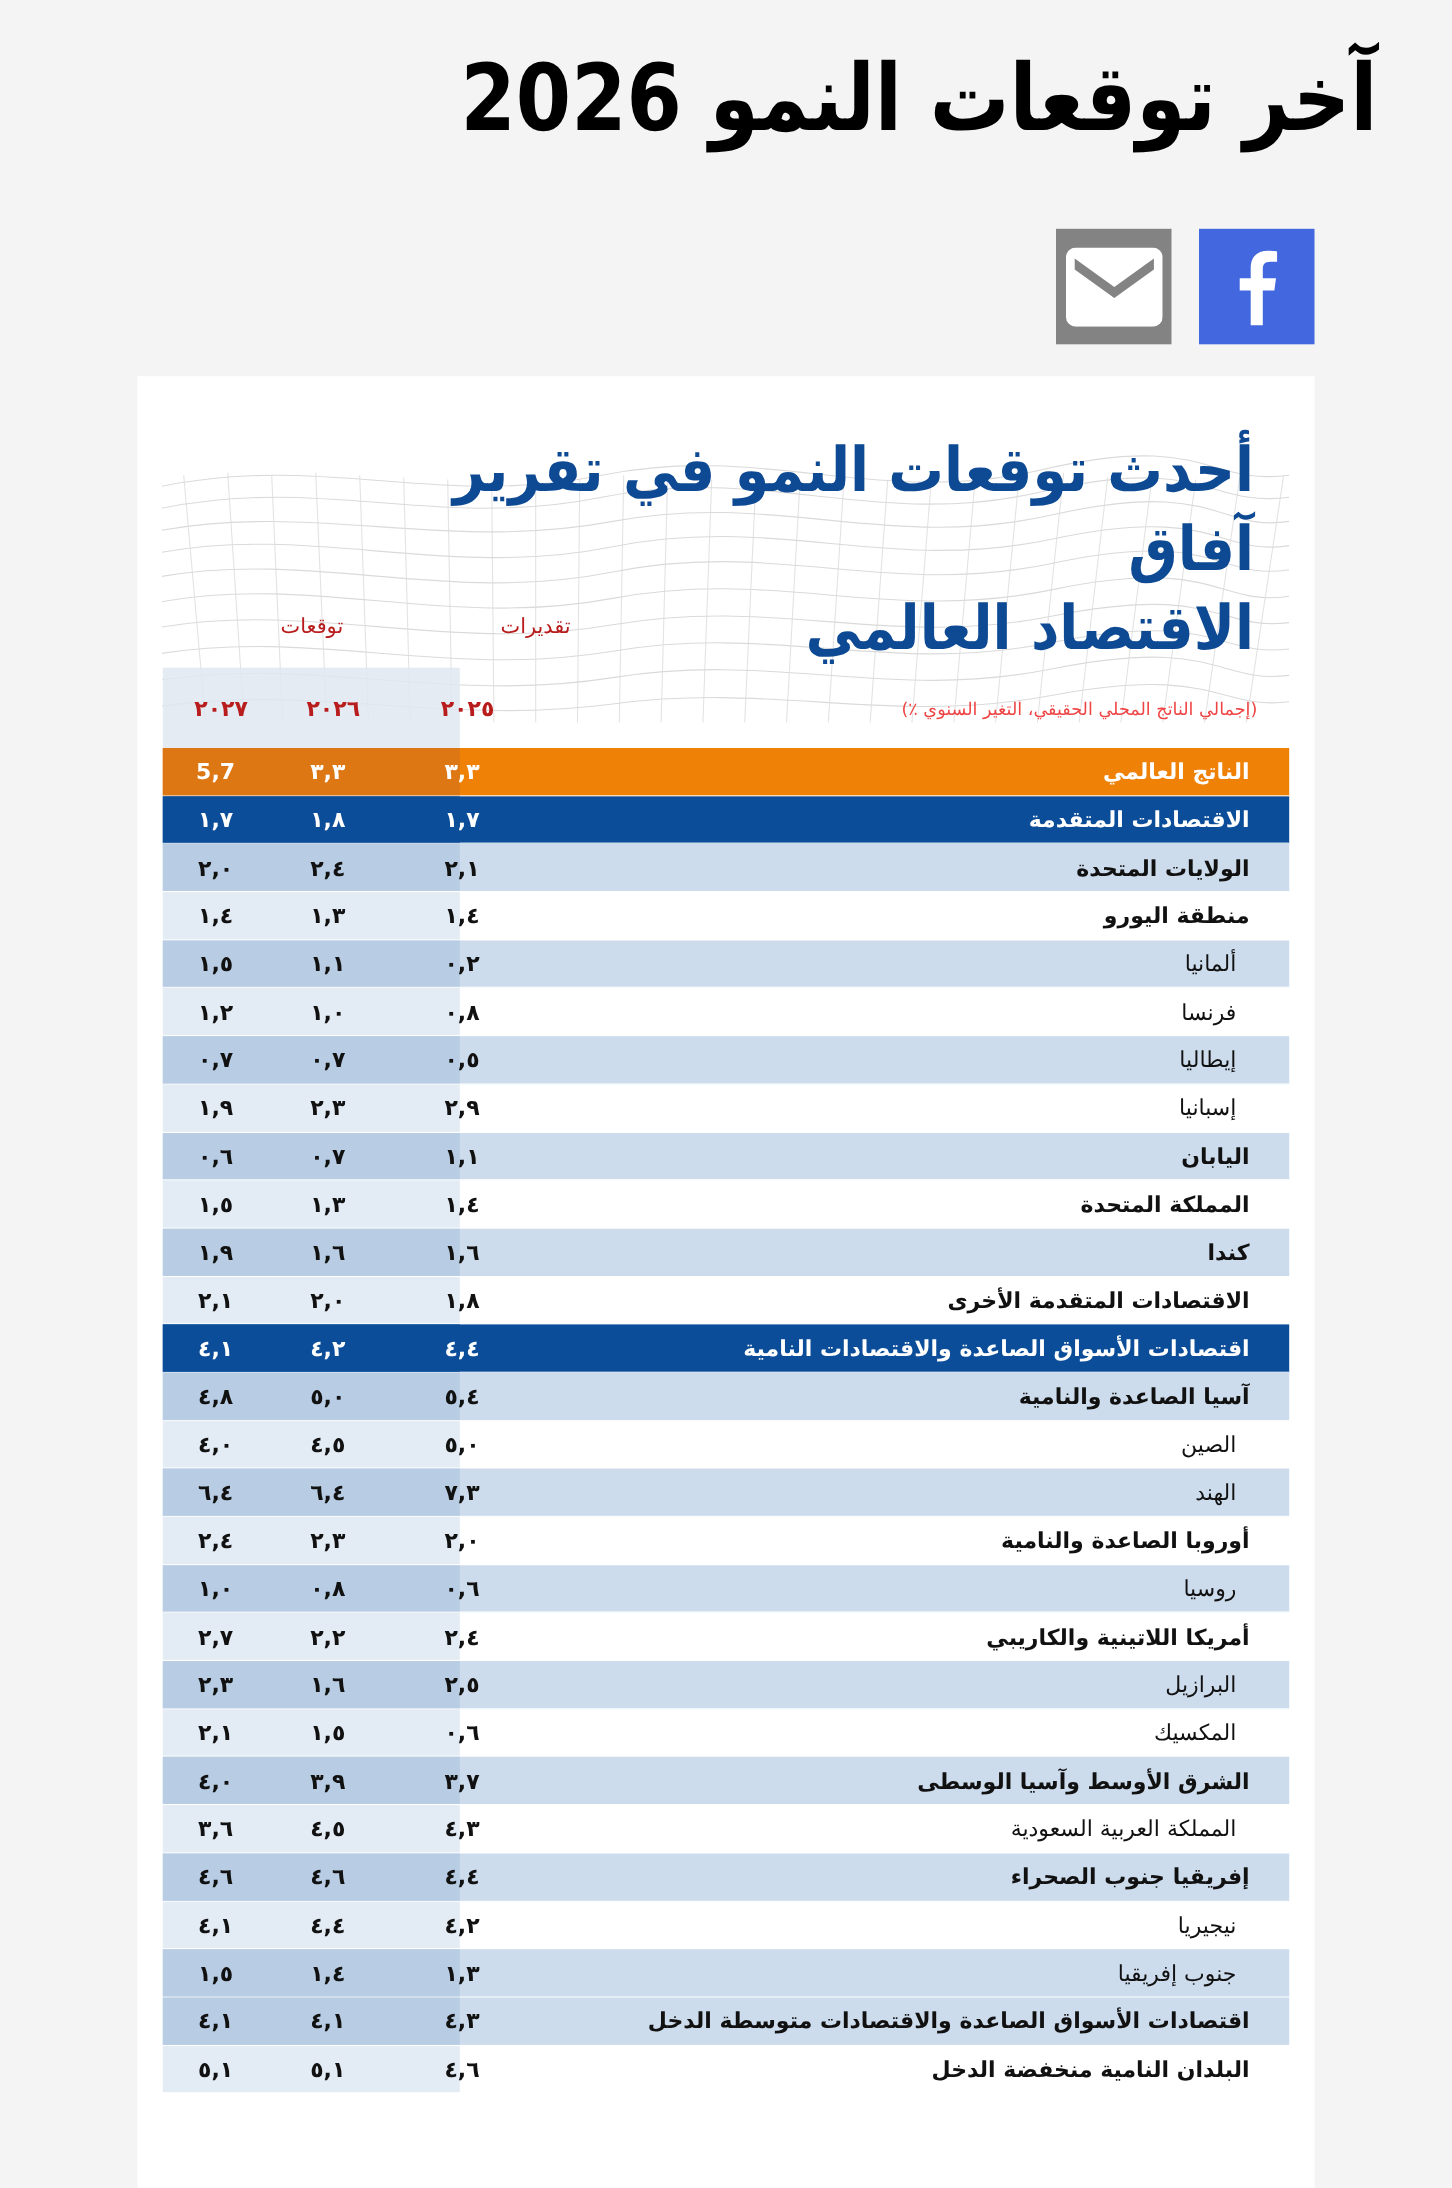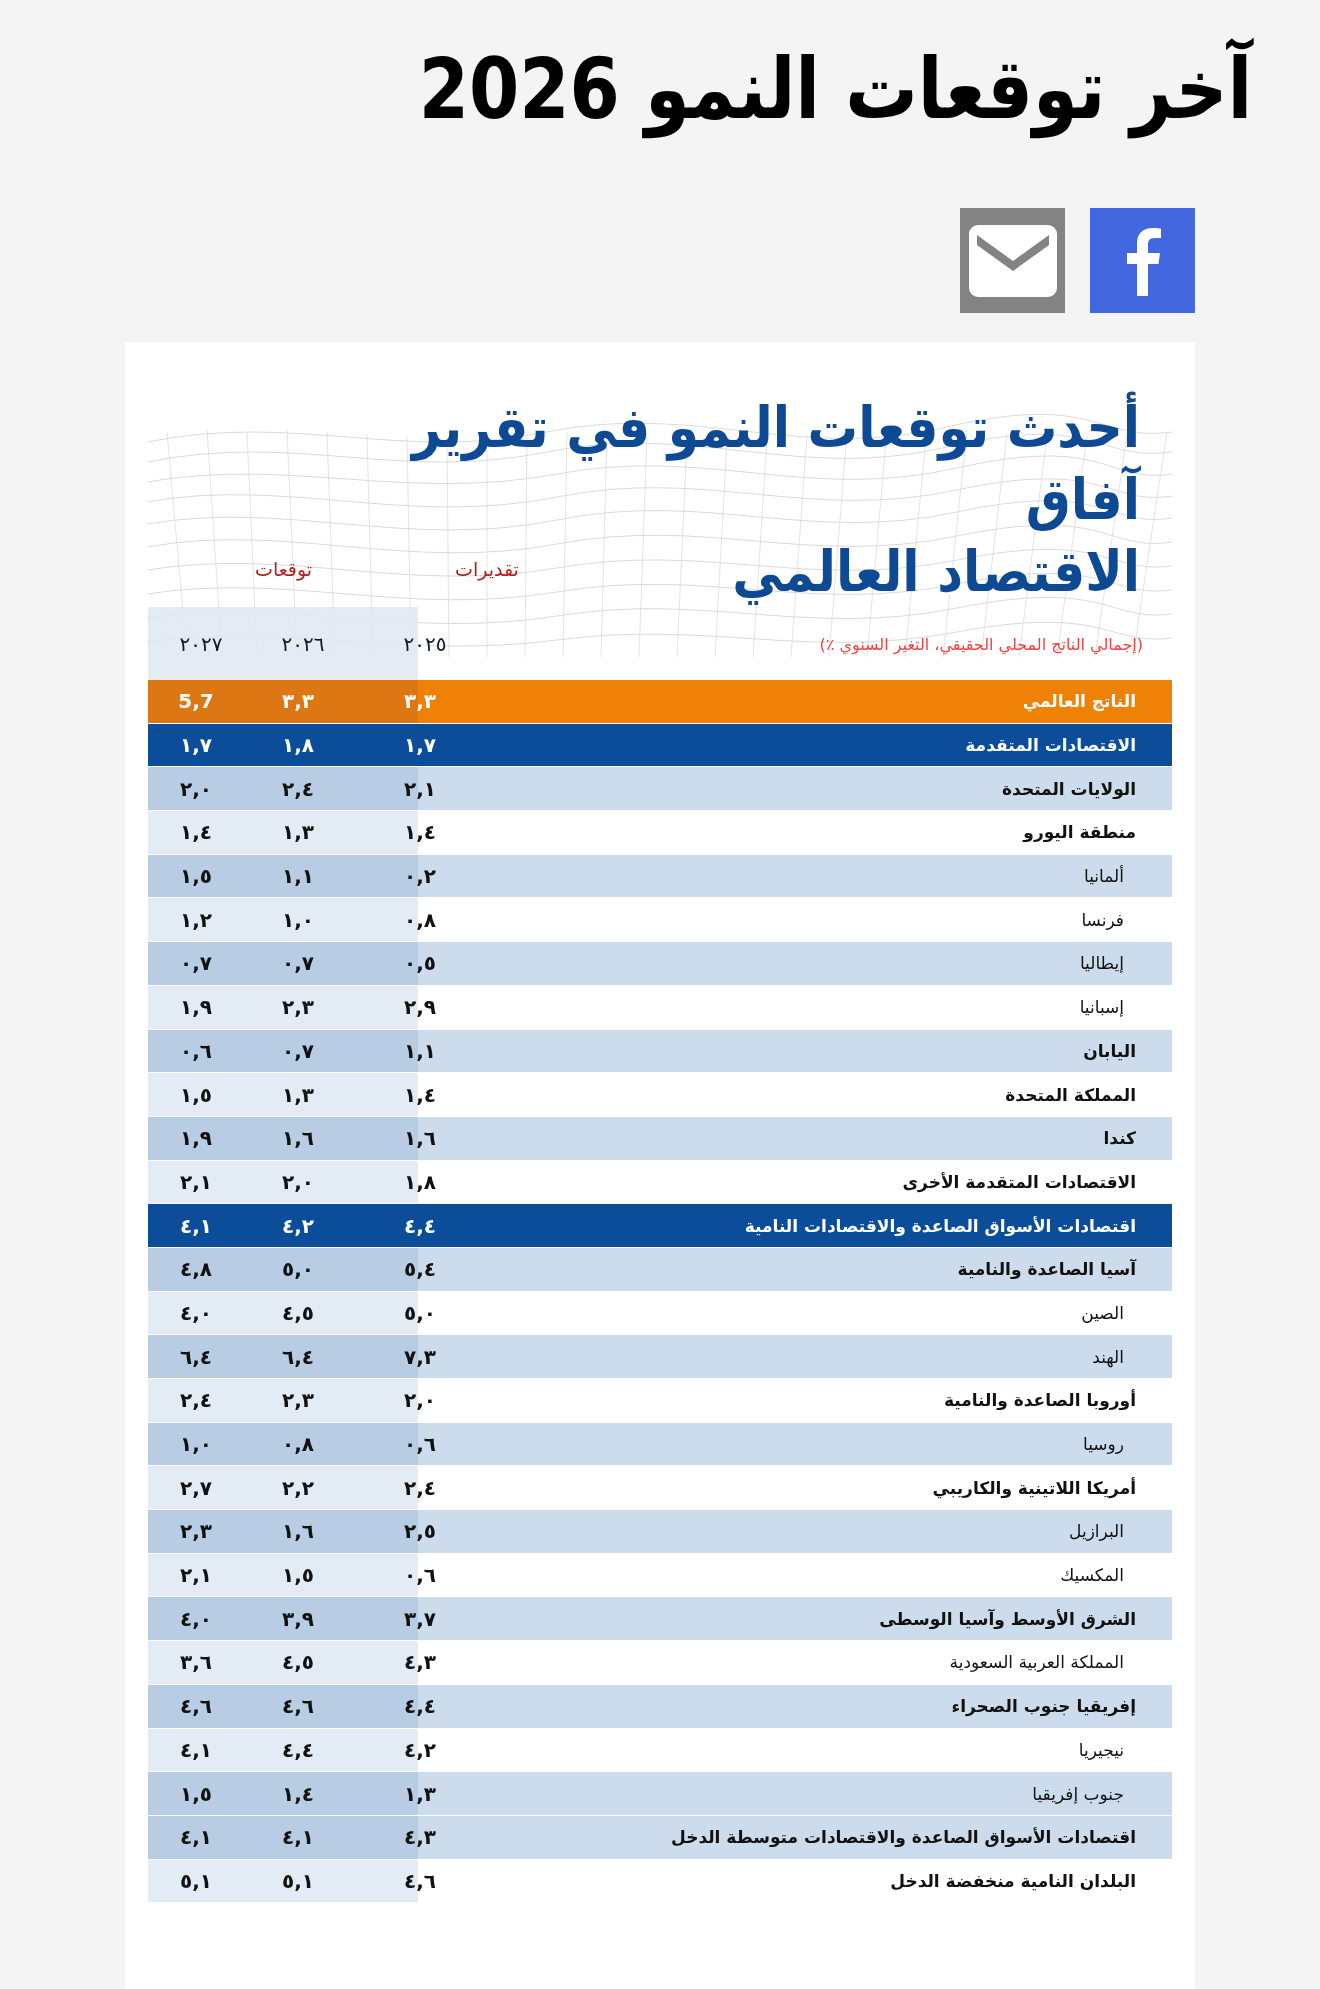--- a/index.html
+++ b/index.html
@@ -35,33 +35,33 @@
   .col-group {
     position:absolute; top:216px; font-size:19px; color:#b91c1c; direction:rtl;
     font-family:"DejaVu Sans", sans-serif;
   }
   .col-group.est { left:330px; }
   .col-group.fc { left:130px; }
   .forecast-band-top {
     position:absolute; left:23px; top:265px; width:270px; height:73px; background:#dfe7f1; opacity:.85;
   }
   .year {
-    position:absolute; top:290px; font-size:20px; font-weight:normal; color:#0f172a;
+    position:absolute; top:290px; font-size:20px; font-weight:bold; color:#b91c1c;
     width:110px; text-align:center; direction:rtl;
   }
   .units {
     position:absolute; right:52px; top:293px; font-size:16px; color:#ef4444; direction:rtl;
   }
   .table { position:absolute; left:23px; top:338px; width:1024px; }
   .row {
     position:relative; height:43.7px; display:flex; align-items:center;
     border-bottom:1px solid #fff; box-sizing:border-box;
   }
   .row .label {
-    position:absolute; right:36px; direction:rtl; font-size:17px; color:#111;
+    position:absolute; right:36px; direction:rtl; font-size:20px; color:#111;
     white-space:nowrap;
   }
   .row .label.bold { font-weight:bold; }
   .row .label.indent { right:48px; font-weight:normal; }
   .row .v {
     position:absolute; width:100px; text-align:center; font-size:20px; font-weight:bold; color:#111;
     direction:rtl;
   }
   .v.c2025 { left:222px; }
   .v.c2026 { left:100px; }

